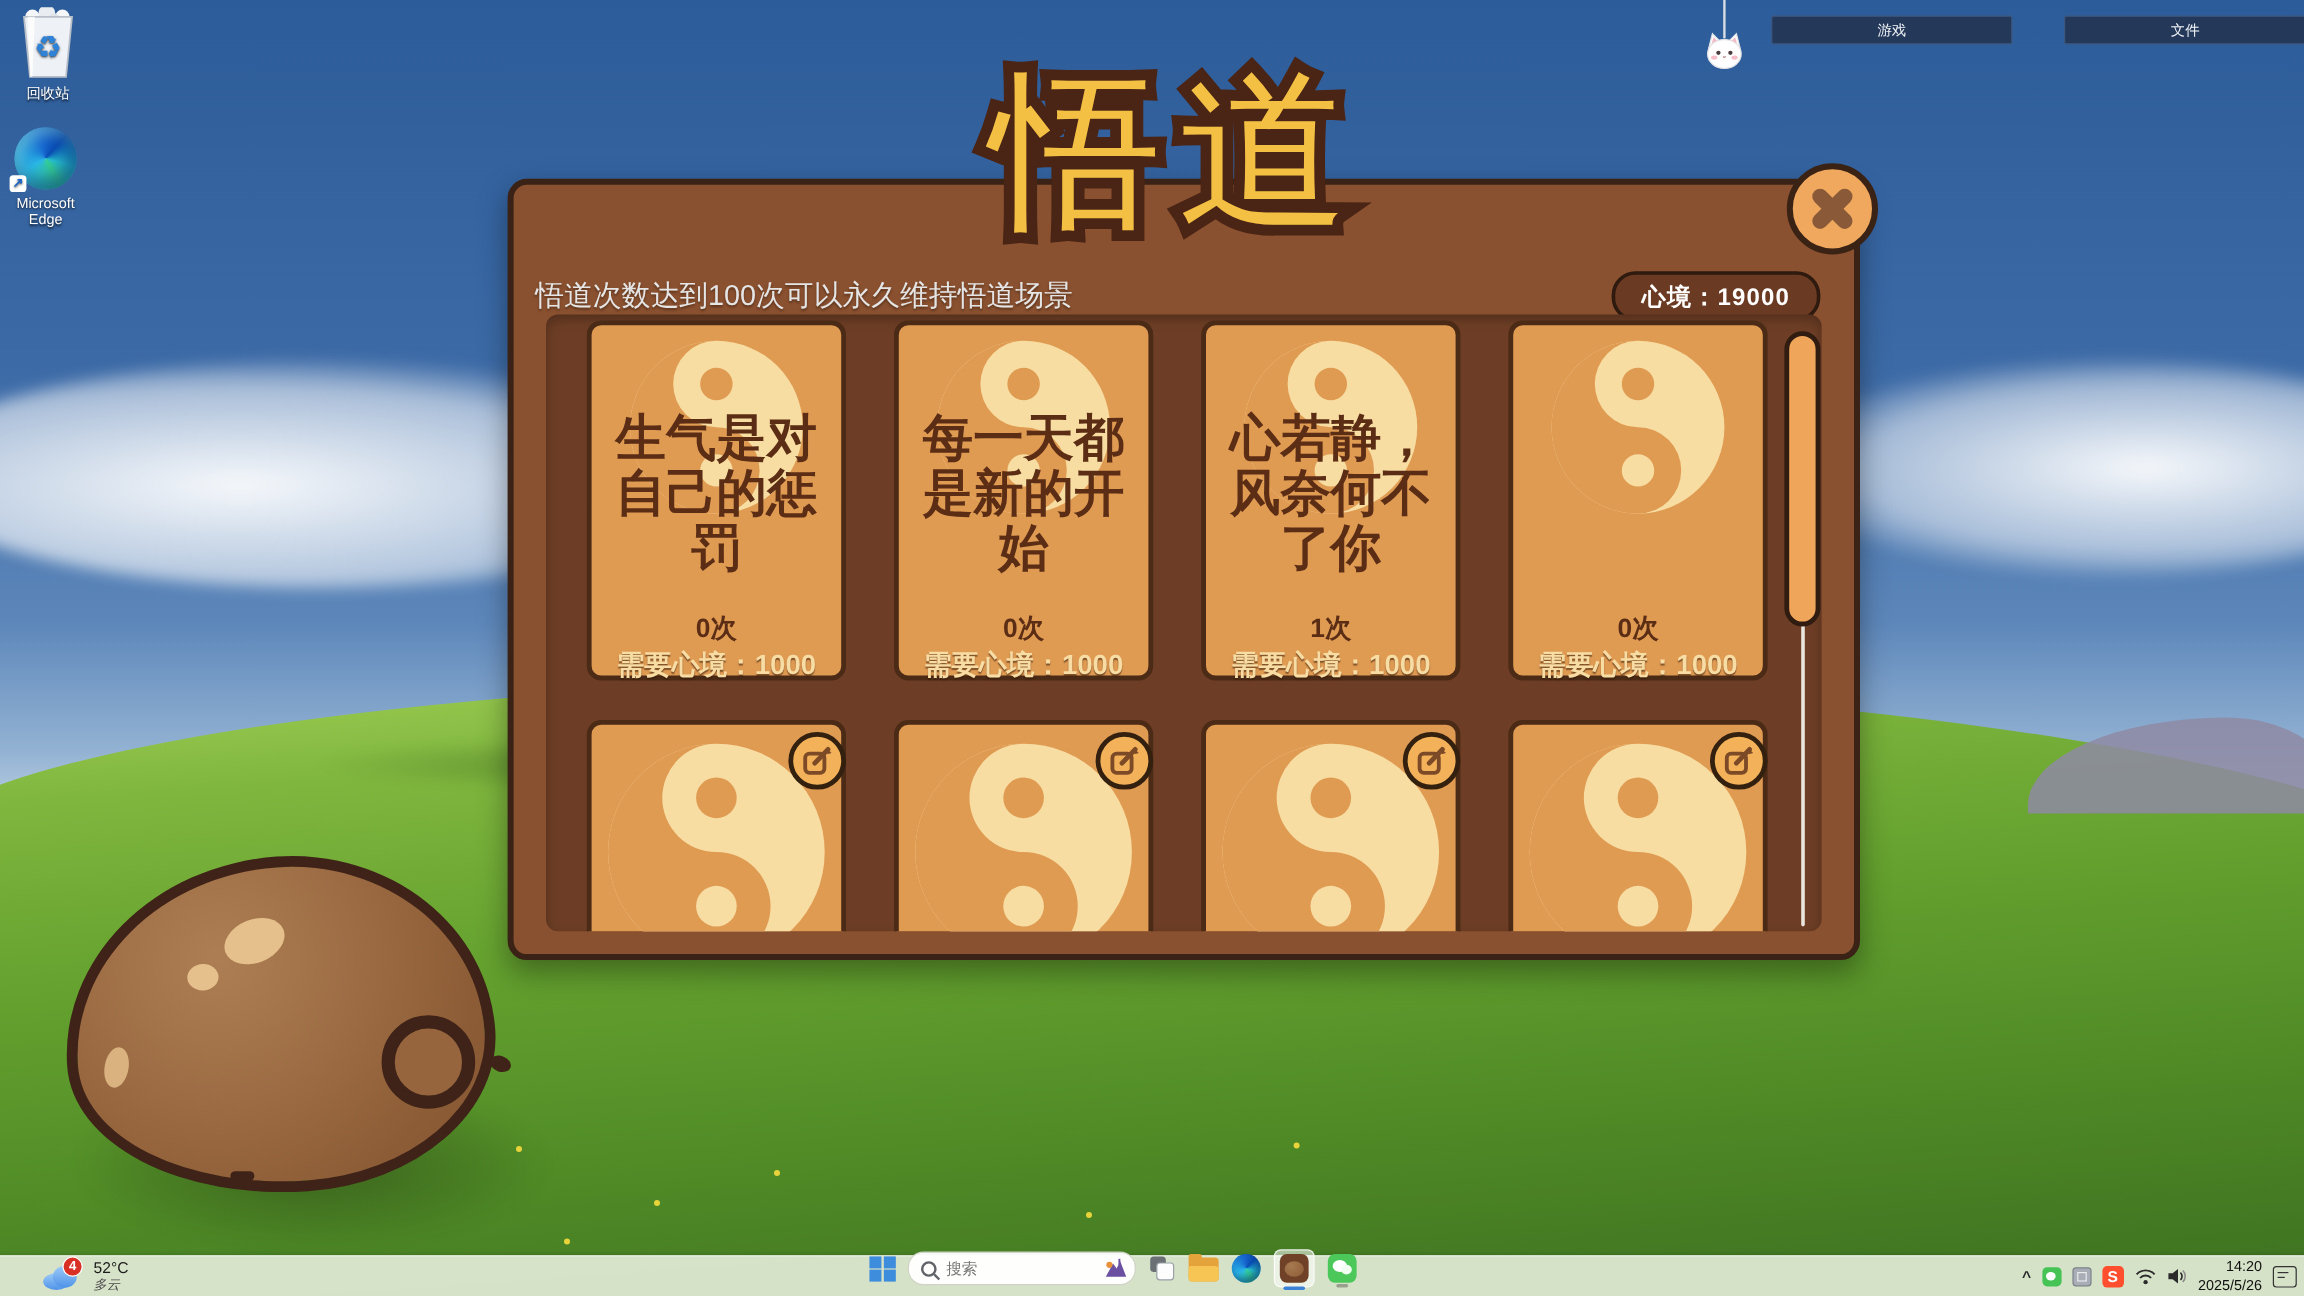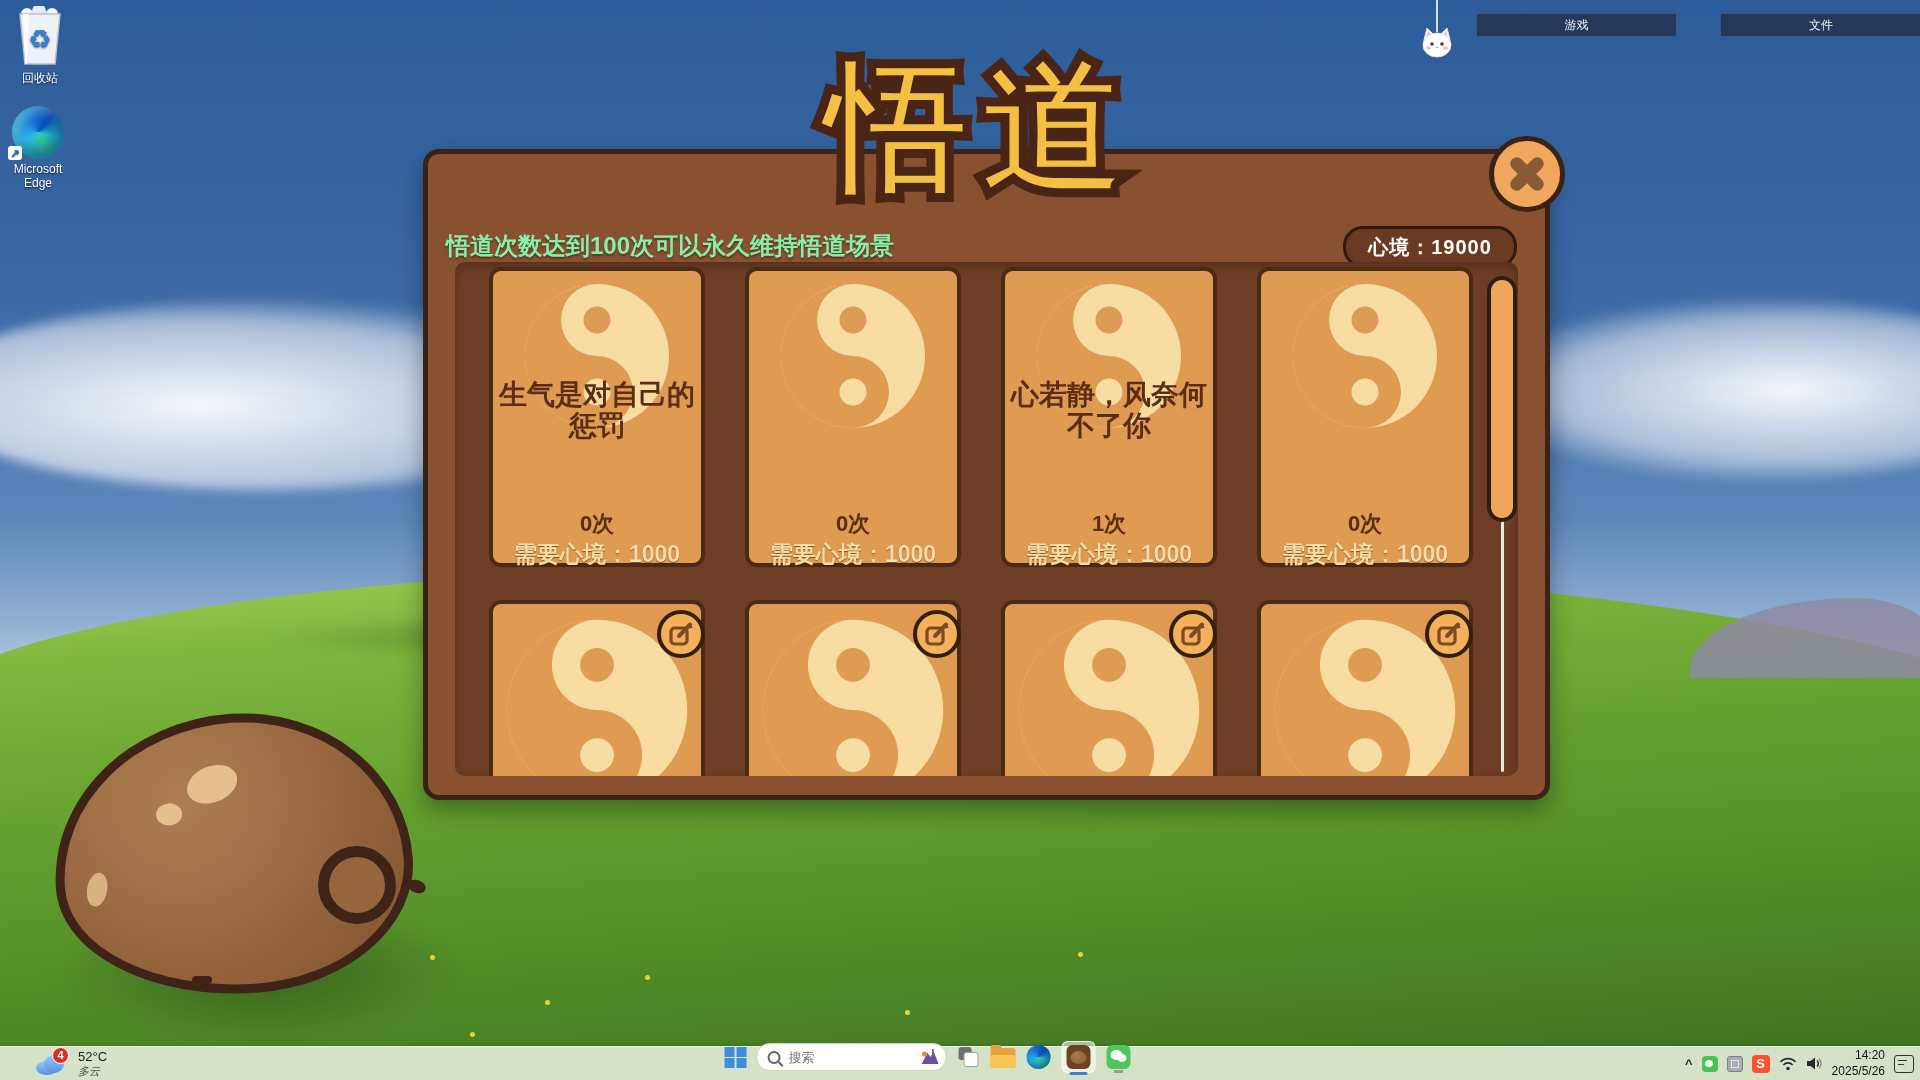--- a/index.html
+++ b/index.html
@@ -50,40 +50,40 @@
   .cat-head{position:absolute;left:1419px;top:26px;}
 
   
   .panel{position:absolute;left:423px;top:149px;width:1117px;height:641px;background:#8a5130;
     border:5px solid #3a2316;border-radius:16px;box-shadow:0 10px 24px rgba(0,0,0,.35);}
   .panel-title{position:absolute;left:423px;top:56px;width:1117px;text-align:center;
     font-size:142px;font-weight:normal;letter-spacing:14px;line-height:1;z-index:6;pointer-events:none;}
   .panel-title .stroke{position:absolute;left:0;top:0;width:100%;color:#4a2414;
     -webkit-text-stroke:18px #4a2414;text-shadow:0 8px 0 #4a2414;}
   .panel-title .fill{position:relative;color:#f4c044;}
-  .subtitle{position:absolute;left:18px;top:76px;font-size:24px;font-weight:bold;color:#86efac;
+  .subtitle{position:absolute;left:18px;top:76px;font-size:24px;font-weight:normal;color:#e5e5e5;
     text-shadow:0 2px 2px rgba(40,20,5,.5);}
   .mood-badge{position:absolute;right:28px;top:72px;width:168px;height:36px;background:#6b3a22;
     border:3px solid #2e1a0e;border-radius:20px;color:#fff;font-size:20px;font-weight:bold;
     display:flex;align-items:center;justify-content:center;letter-spacing:1px;}
   .close-btn{position:absolute;left:1489px;top:136px;width:66px;height:66px;border-radius:50%;
     background:#efa85e;border:5px solid #3a2214;z-index:7;cursor:pointer;}
   .close-btn i{position:absolute;left:50%;top:50%;width:42px;height:13px;border-radius:7px;background:#8a5a38;}
   .close-btn i.a{transform:translate(-50%,-50%) rotate(45deg);}
   .close-btn i.b{transform:translate(-50%,-50%) rotate(-45deg);}
 
   .inner{position:absolute;left:27px;top:108px;width:1063px;height:514px;background:#6d3e25;
     border-radius:10px;overflow:hidden;box-shadow:inset 0 4px 10px rgba(0,0,0,.25);}
   .card{position:absolute;width:216px;height:300px;background:#e09b53;border:4px solid #4b2a16;
     border-radius:12px;box-sizing:border-box;cursor:pointer;}
   .card .yy{position:absolute;left:50%;transform:translateX(-50%);}
   .row1 .yy{top:10px;width:150px;height:150px;}
   .row2 .yy{top:12px;width:188px;height:188px;}
   .quote{position:absolute;left:4px;right:4px;top:36px;height:208px;display:flex;align-items:center;
-    justify-content:center;text-align:center;font-size:28px;line-height:1.1;font-weight:bold;color:#5c2d15;}
+    justify-content:center;text-align:center;font-size:42px;line-height:1.1;font-weight:bold;color:#5c2d15;}
   .count{position:absolute;left:0;right:0;top:238px;text-align:center;font-size:22px;font-weight:bold;color:#5c2d15;}
   .cost{position:absolute;left:0;right:0;top:268px;text-align:center;font-size:23px;font-weight:bold;
     color:#f7dca4;text-shadow:0 1px 1px rgba(60,30,10,.6);}
   .edit-btn{position:absolute;top:6px;right:-4px;width:48px;height:48px;border-radius:50%;
     background:#f3b259;border:4px solid #33200f;box-sizing:border-box;cursor:pointer;
     display:flex;align-items:center;justify-content:center;}
   .scroll-track{position:absolute;left:1046px;top:258px;width:3px;height:252px;background:#eae6dd;border-radius:2px;}
   .scroll-thumb{position:absolute;left:1032px;top:14px;width:30px;height:246px;background:#efa65a;
     border:4px solid #301c10;border-radius:16px;box-sizing:border-box;cursor:grab;}
 
@@ -263,20 +263,21 @@
             <use href="#yy-sym"></use>
           </svg>
         <div class="quote">生气是对自己的惩罚</div>
         <div class="count">0次</div>
         <div class="cost">需要心境：1000</div>
       </div>
       <div class="card row1" style="left:290px;top:5px;">
         <svg class="yy" viewBox="0 0 100 100">
             <use href="#yy-sym"></use>
           </svg>
+        <div class="quote">每一天都是新的开始</div>
         <div class="count">0次</div>
         <div class="cost">需要心境：1000</div>
       </div>
       <div class="card row1" style="left:546px;top:5px;">
         <svg class="yy" viewBox="0 0 100 100">
             <use href="#yy-sym"></use>
           </svg>
         <div class="quote">心若静，风奈何不了你</div>
         <div class="count">1次</div>
         <div class="cost">需要心境：1000</div>

